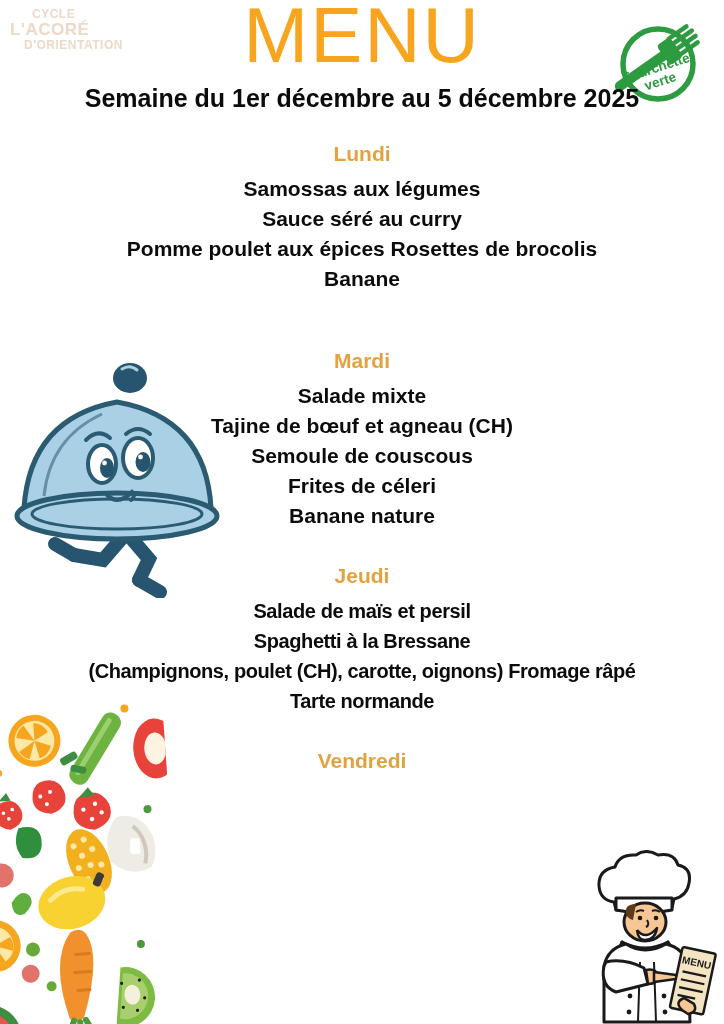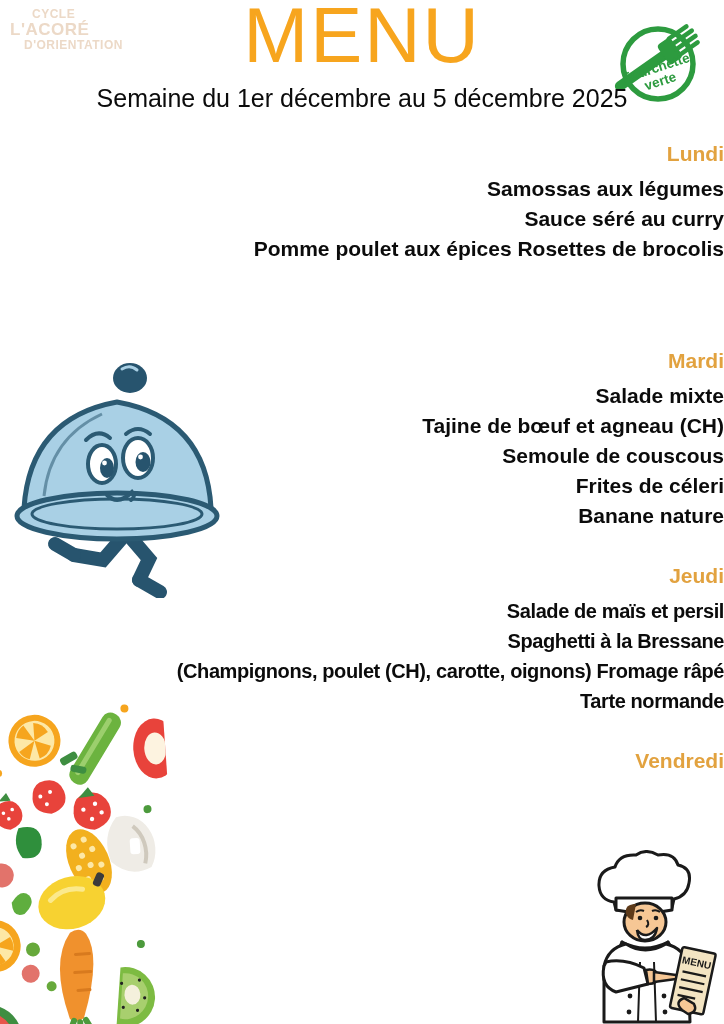--- a/index.html
+++ b/index.html
@@ -26,26 +26,26 @@
     position:absolute;left:0;right:0;top:-10px;
     text-align:center;
     font-size:78px;font-weight:normal;
     color:var(--title_orange,#f7a51e);
     letter-spacing:2px;
   }
   .fv-logo{position:absolute;left:604px;top:12px;width:112px;height:96px;}
   .subtitle{
     position:absolute;left:0;right:0;top:84px;
     text-align:center;
-    font-size:25px;font-weight:normal;color:#0b0b0b;
+    font-size:25px;font-weight:bold;color:#0b0b0b;
   }
   
   .day{
     position:absolute;left:0;right:0;
-    text-align:right;
+    text-align:center;
   }
   .day-name{
     font-size:21px;font-weight:bold;
     color:var(--day_orange,#e2a23f);
     margin-bottom:8px;
   }
   .menu-item{
     font-size:21px;font-weight:bold;color:#0b0b0b;
     line-height:30px;white-space:nowrap;
   }
@@ -88,20 +88,21 @@
   </svg>
 
   <div class="subtitle">Semaine du 1er décembre au 5 décembre 2025</div>
 
   <section class="day" style="top:142px">
     <div class="day-name">Lundi</div>
     <div>
         <div class="menu-item">Samossas aux légumes</div>
         <div class="menu-item">Sauce séré au curry</div>
         <div class="menu-item">Pomme poulet aux épices Rosettes de brocolis</div>
+        <div class="menu-item">Banane</div>
       </div>
   </section>
 
   <section class="day" style="top:349px">
     <div class="day-name">Mardi</div>
     <div>
         <div class="menu-item">Salade mixte</div>
         <div class="menu-item">Tajine de bœuf et agneau (CH)</div>
         <div class="menu-item">Semoule de couscous</div>
         <div class="menu-item">Frites de céleri</div>

